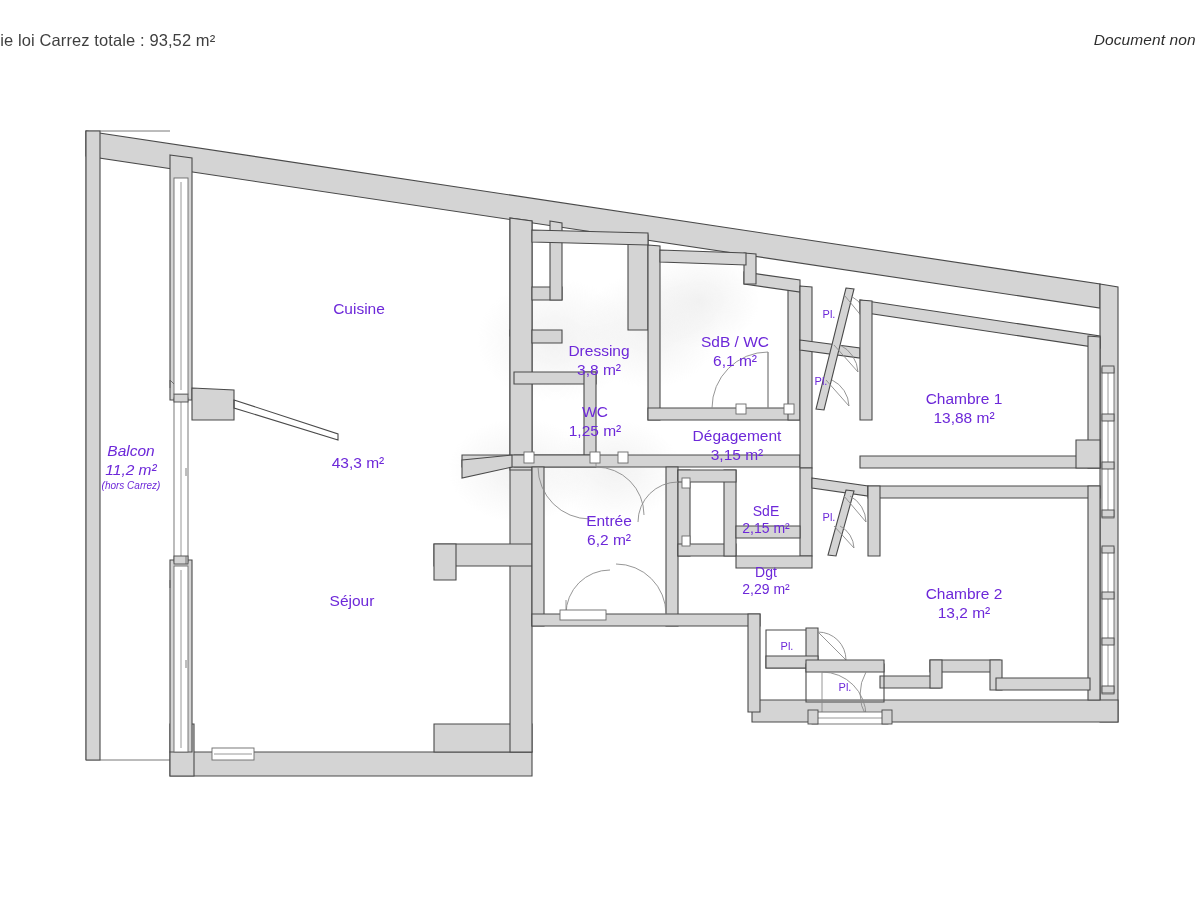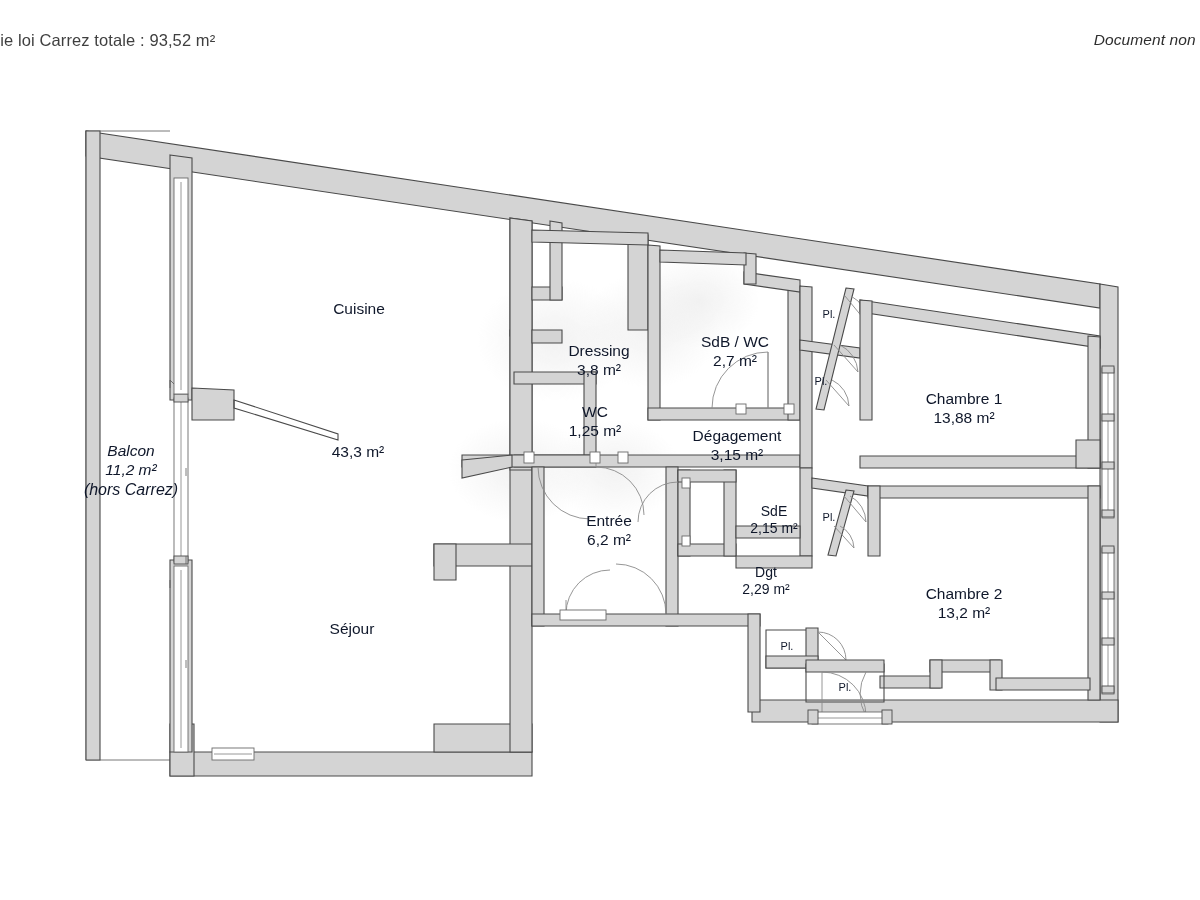--- a/index.html
+++ b/index.html
@@ -32,28 +32,28 @@
 
   
   .stage{position:absolute;left:0;top:0;width:1200px;height:900px;}
   .stage svg{display:block;}
 
   
   .lbl{
     position:absolute;
     text-align:center;
     line-height:1.22;
-    color:#0f172a;
+    color:#6d28d9;
     white-space:nowrap;
     pointer-events:none;
     transform:translate(-50%,0);
   }
   .lbl .ln1{display:block;font-size:15.5px;}
   .lbl .ln2{display:block;font-size:15.5px;}
-  .lbl .ln3{display:block;font-size:16px;}
+  .lbl .ln3{display:block;font-size:10px;}
   .lbl.sm .ln1,.lbl.sm .ln2{font-size:14px;}
   .lbl.pl .ln1{font-size:11px;}
 </style>
 </head>
 <body>
 
 <div class="page">
 
   <div class="hdr">
     <div class="hdr-left">cie loi Carrez totale : 93,52 m²</div>
@@ -327,54 +327,54 @@
   <div class="lbl" style="left:131px;top:442px;font-style:italic;">
     <span class="ln1">Balcon</span>
     <span class="ln2">11,2 m²</span>
     <span class="ln3">(hors Carrez)</span>
   </div>
 
   <div class="lbl" style="left:359px;top:300px;">
     <span class="ln1">Cuisine</span>
   </div>
 
-  <div class="lbl" style="left:358px;top:443px;">
+  <div class="lbl" style="left:358px;top:454px;">
     <span class="ln1">43,3 m²</span>
   </div>
 
-  <div class="lbl" style="left:352px;top:620px;">
+  <div class="lbl" style="left:352px;top:592px;">
     <span class="ln1">Séjour</span>
   </div>
 
   <div class="lbl" style="left:599px;top:342px;">
     <span class="ln1">Dressing</span>
     <span class="ln2">3,8 m²</span>
   </div>
 
   <div class="lbl" style="left:552px;top:403px;margin-left:43px;">
     <span class="ln1">WC</span>
     <span class="ln2">1,25 m²</span>
   </div>
 
   <div class="lbl" style="left:735px;top:333px;">
     <span class="ln1">SdB / WC</span>
-    <span class="ln2">2,7 m²</span>
+    <span class="ln2">6,1 m²</span>
   </div>
 
   <div class="lbl" style="left:737px;top:427px;">
     <span class="ln1">Dégagement</span>
     <span class="ln2">3,15 m²</span>
   </div>
 
   <div class="lbl" style="left:609px;top:512px;">
     <span class="ln1">Entrée</span>
     <span class="ln2">6,2 m²</span>
   </div>
 
-  <div class="lbl sm" style="left:766px;top:503px;margin-left:8px;">
+  <div class="lbl sm" style="left:766px;top:503px;">
     <span class="ln1">SdE</span>
     <span class="ln2">2,15 m²</span>
   </div>
 
   <div class="lbl sm" style="left:766px;top:564px;">
     <span class="ln1">Dgt</span>
     <span class="ln2">2,29 m²</span>
   </div>
 
   <div class="lbl" style="left:964px;top:390px;">

